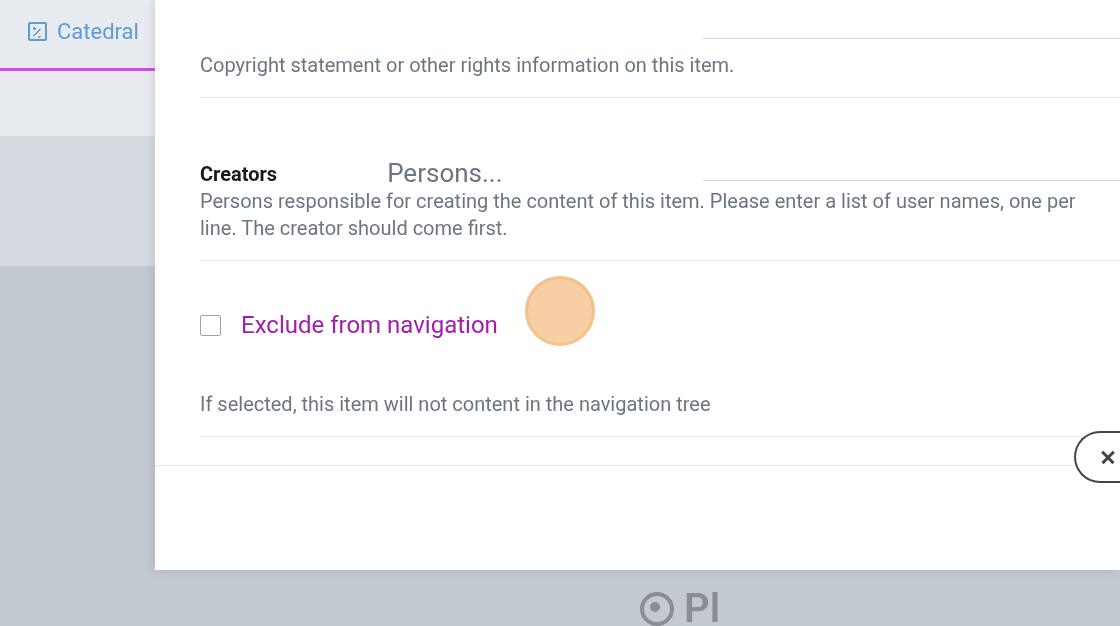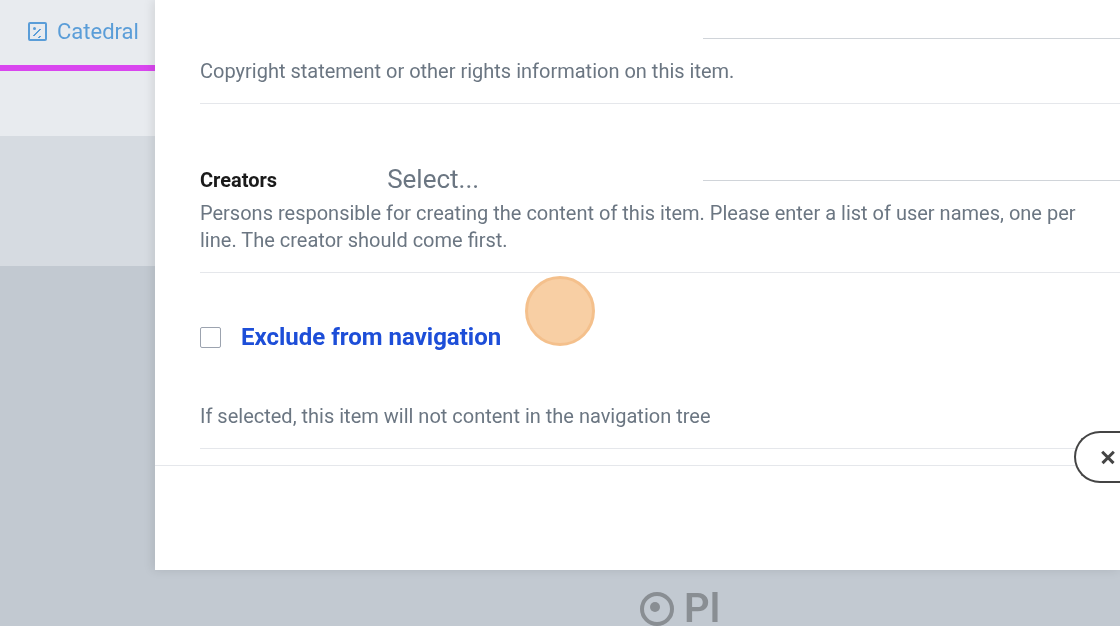--- a/index.html
+++ b/index.html
@@ -11,21 +11,21 @@
       overflow: hidden;
       position: relative;
     }
     .bg-top {
       position: absolute;
       top: 0;
       left: 0;
       width: 156px;
       height: 71px;
       background: #e8ebef;
-      border-bottom: 6px solid #d946ef;
+      border-bottom: 3px solid #d946ef;
       text-align: center;
     }
     .bg-left-item {
       position: absolute;
       top: 19px;
       left: 28px;
       display: flex;
       align-items: center;
       gap: 10px;
     }
@@ -99,21 +99,21 @@
       position: absolute;
       top: 38px;
       left: 548px;
       right: 0;
       border-top: 1px solid #d0d4d9;
     }
     .help-text {
       color: #6b7682;
       font-size: 20px;
       line-height: 1.35;
-      margin-top: 6px;
+      margin-top: 0px;
       padding-right: 8px;
     }
     .copyright-help {
       padding-top: 52px;
     }
     .field-label {
       font-size: 20px;
       font-weight: 700;
       color: #1a1a1a;
     }
@@ -147,22 +147,22 @@
     }
     .checkbox-box {
       width: 21px;
       height: 21px;
       border: 1.5px solid #9ca3af;
       border-radius: 2px;
       background: #fff;
     }
     .checkbox-label {
       font-size: 24px;
-      color: #1d4ed8;
-      font-weight: 700;
+      color: #a21caf;
+      font-weight: 400;
     }
     .exclude-help {
       margin-top: 52px;
     }
     .footer-divider {
       position: absolute;
       bottom: 104px;
       left: 0;
       right: 0;
       border: none;
@@ -252,21 +252,21 @@
 <div class="bg-lower"></div>
 
 <div class="modal">
   <div class="input-underline"></div>
   <div class="modal-content">
     <div class="help-text copyright-help">Copyright statement or other rights information on this item.</div>
     <hr class="divider-section">
 
     <div class="creators-row">
       <div class="field-label">Creators</div>
-      <div class="select-box">Select...</div>
+      <div class="select-box">Persons...</div>
     </div>
     <div class="select-underline"></div>
     <div class="help-text creators-help">Persons responsible for creating the content of this item. Please enter a list of user names, one per line. The creator should come first.</div>
     <hr class="divider-section">
 
     <div class="checkbox-row">
       <span class="checkbox-box"></span>
       <span class="checkbox-label">Exclude from navigation</span>
     </div>
     <div class="help-text exclude-help">If selected, this item will not content in the navigation tree</div>

